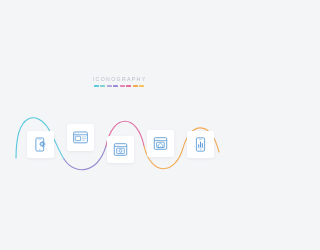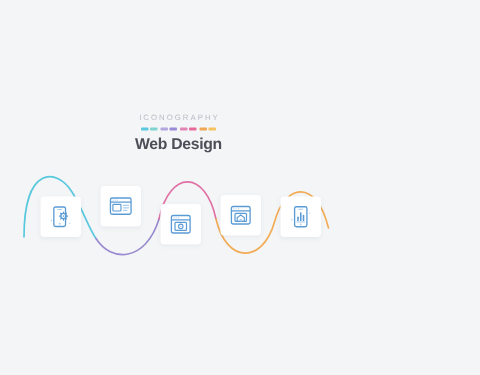--- a/index.html
+++ b/index.html
@@ -118,21 +118,20 @@
     <div id="swatch-row">
       <span class="swatch" style="background:#59c9de"></span>
       <span class="swatch" style="background:#7fd4cf"></span>
       <span class="swatch" style="background:#b4a7e0"></span>
       <span class="swatch" style="background:#9b8ad6"></span>
       <span class="swatch" style="background:#e287b5"></span>
       <span class="swatch" style="background:#e76a9a"></span>
       <span class="swatch" style="background:#f0a855"></span>
       <span class="swatch" style="background:#f6c15e"></span>
     </div>
-    <div id="brand-title">Web Design</div>
   </div>
 
   <div id="icon-row">
 
     <div class="icon-card" style="left:27px; top:131px;">
       <svg viewBox="0 0 24 24" width="17" height="17" xmlns="http://www.w3.org/2000/svg">
         <rect x="5.5" y="2.8" width="11" height="18.4" rx="1.6" fill="none" stroke="#5b9bd5" stroke-width="1.25"></rect>
         <line x1="9.2" y1="5.1" x2="12.8" y2="5.1" stroke="#a8cdee" stroke-width="1" stroke-linecap="round"></line>
         <circle cx="11" cy="18.6" r="0.85" fill="#a8cdee"></circle>
         <circle cx="14.6" cy="11.4" r="2.5" fill="none" stroke="#5b9bd5" stroke-width="1.25"></circle>

